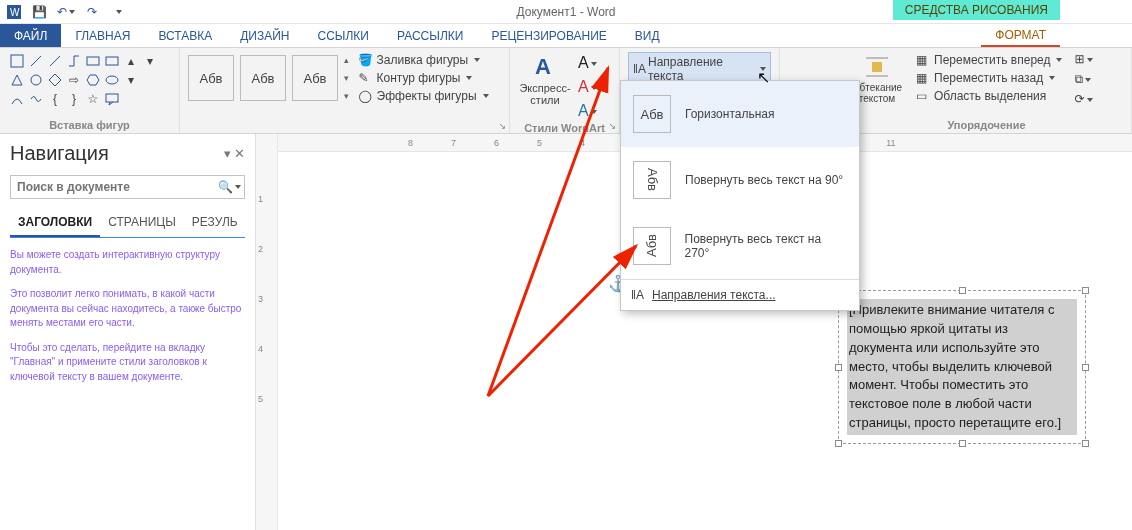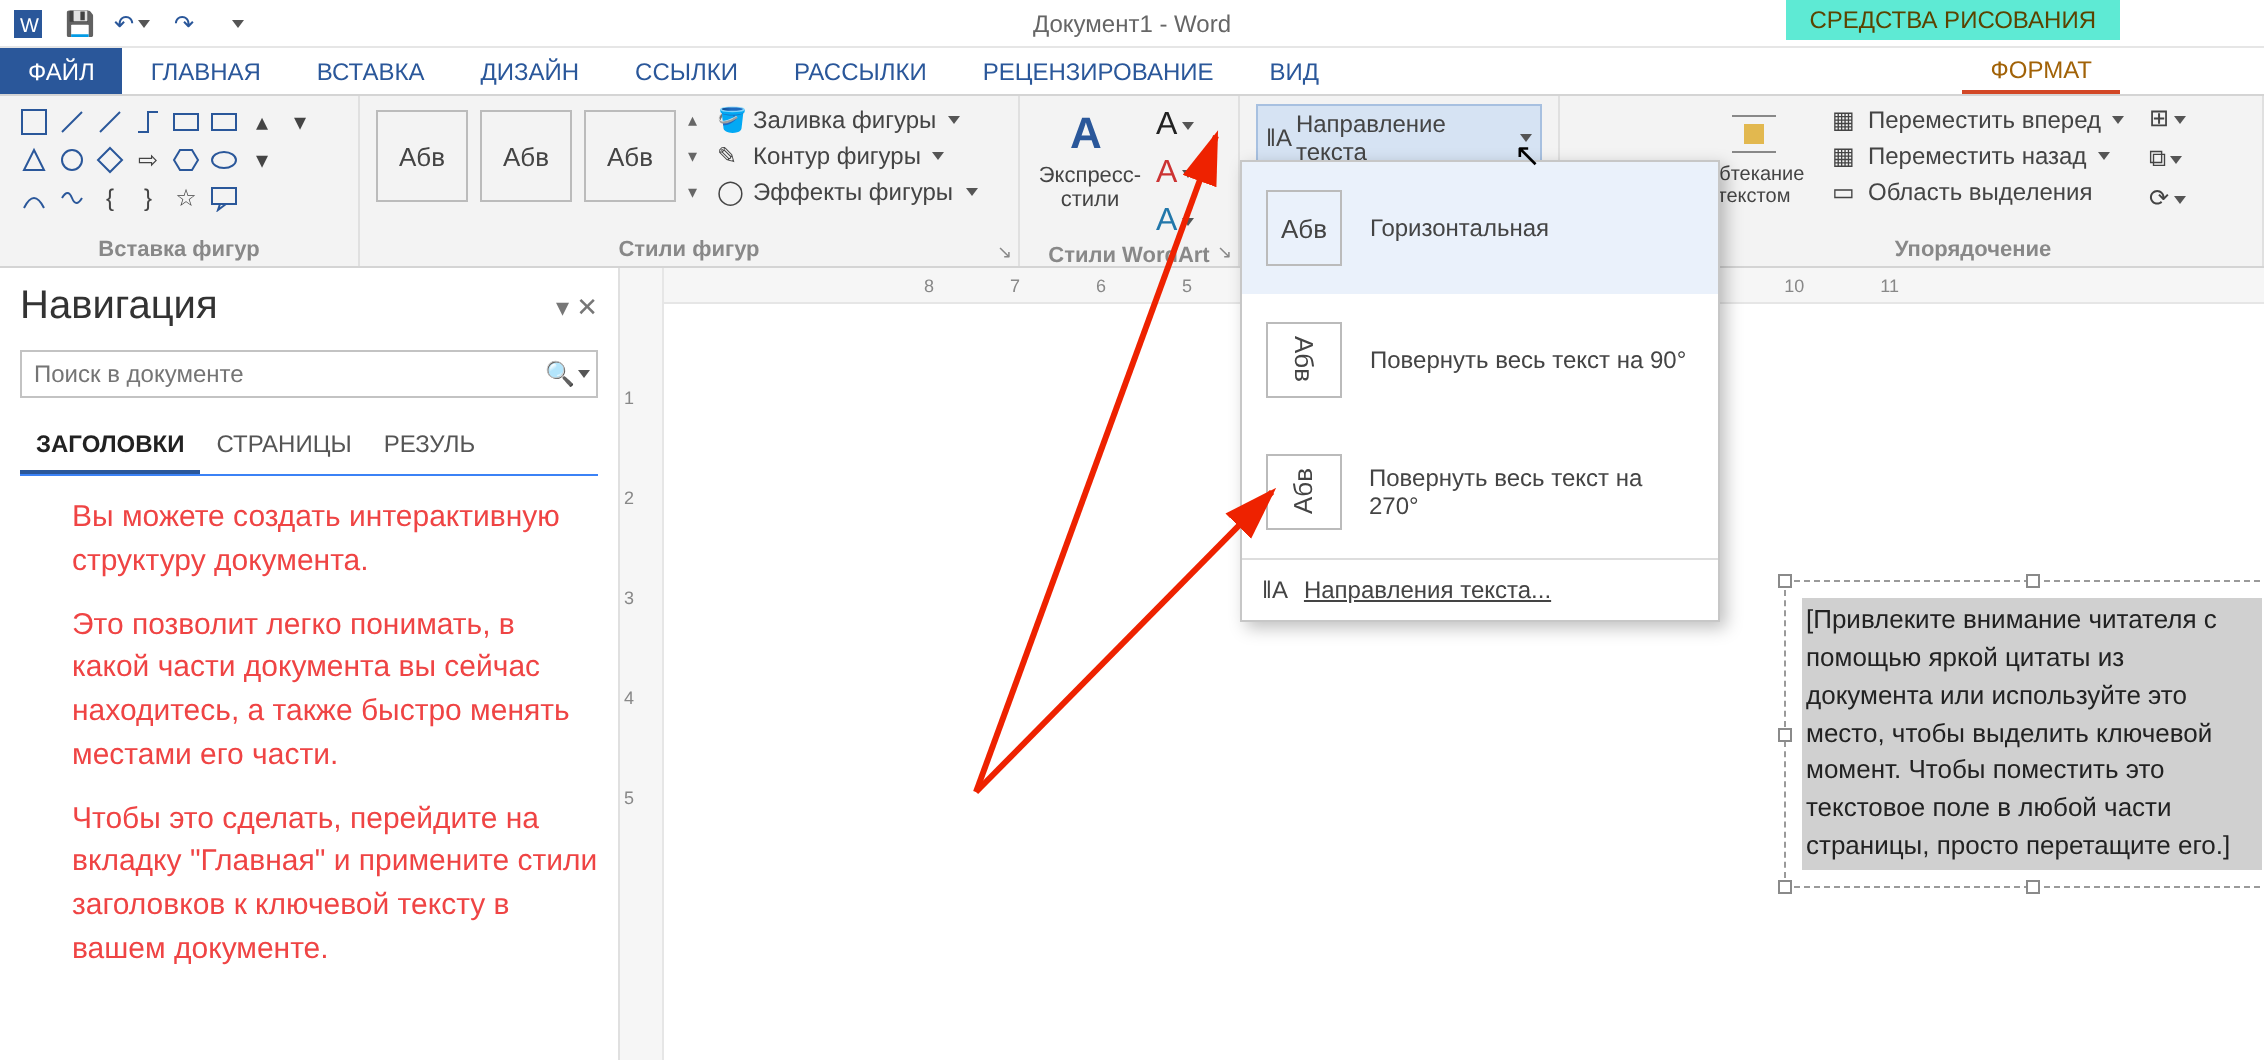--- a/index.html
+++ b/index.html
@@ -28,30 +28,30 @@
 .text-dir-btn{border:1px solid #a7c0e0;background:#d6e3f3;padding:2px 4px;display:flex;align-items:center;gap:2px;font-size:12px;}
 
 .dropdown{position:absolute;left:620px;top:80px;width:240px;background:#fff;border:1px solid #c7c7c7;box-shadow:3px 3px 8px rgba(0,0,0,0.25);z-index:50;}
 .dd-item{display:flex;align-items:center;gap:14px;padding:14px 12px;cursor:pointer;}
 .dd-item.selected{background:#eaf1fb;}
 .dd-icon{width:38px;height:38px;border:1px solid #bbb;display:flex;align-items:center;justify-content:center;font-size:13px;}
 .dd-sep{height:1px;background:#ddd;margin:0;}
 .dd-footer{padding:8px 10px;display:flex;align-items:center;gap:8px;cursor:pointer;font-size:12px;}
 
 .workspace{display:flex;height:calc(530px - 24px - 24px - 86px);}
-.navpane{width:310px;border-right:1px solid #e0e0e0;padding:8px 10px;display:flex;flex-direction:column;gap:10px;overflow:hidden;}
+.navpane{width:256px;border-right:1px solid #e0e0e0;padding:8px 10px;display:flex;flex-direction:column;gap:10px;overflow:hidden;}
 .nav-title{font-size:20px;color:#333;display:flex;align-items:center;justify-content:space-between;}
 .nav-close{font-size:13px;color:#777;}
 .nav-search{display:flex;border:1px solid #c3c3c3;height:24px;}
-.nav-search input{flex:1;border:none;padding:0 6px;font-size:12px;outline:none;}
+.nav-search input{flex:1;border:none;padding:0 6px;font-size:12px;outline:none;font-weight:bold;}
 .nav-search .sbtn{width:28px;display:flex;align-items:center;justify-content:center;color:#2a579a;}
 .nav-tabs{display:flex;border-bottom:1px solid #3b82f6;font-size:12px;}
 .nav-tab{padding:6px 8px;cursor:pointer;color:#555;}
 .nav-tab.active{font-weight:bold;border-bottom:2px solid #2a579a;color:#222;}
-.nav-body p{font-size:15px;color:#ef4444;line-height:1.45;margin-bottom:10px;margin-left:26px;}
+.nav-body p{font-size:10px;color:#8b5cf6;line-height:1.45;margin-bottom:10px;}
 .ruler-v{width:22px;background:#f6f6f6;border-right:1px solid #e6e6e6;position:relative;}
 .ruler-v .tick{position:absolute;left:2px;font-size:9px;color:#888;}
 .docarea{flex:1;position:relative;background:#fff;}
 .ruler-h{height:18px;border-bottom:1px solid #e6e6e6;background:#f6f6f6;font-size:9px;color:#888;display:flex;align-items:center;padding-left:130px;gap:38px;}
 .page{position:absolute;left:130px;top:30px;width:700px;height:400px;background:#fff;}
 .anchor{position:absolute;left:200px;top:110px;color:#7e9bc9;font-size:16px;}
 .textbox{position:absolute;left:430px;top:126px;width:248px;border:1px dashed #9a9a9a;padding:8px;background:#fff;}
 .textbox .hl{position:absolute;width:7px;height:7px;background:#fff;border:1px solid #8a8a8a;}
 .txcontent{background:#d0d0d0;color:#222;font-size:13px;line-height:1.45;padding:2px;}
 
@@ -206,21 +206,20 @@
             <span>Контур фигуры</span>
             <span class="tri"></span>
           </div>
         <div class="cmd">
             <span class="ic">◯</span>
             <span>Эффекты фигуры</span>
             <span class="tri"></span>
           </div>
       </div>
     </div>
-    <div class="group-label">Стили фигур</div>
     <span class="dlg-launcher">↘</span>
   </div>
 
   <div class="group" style="width:110px">
     <div class="wordart-group">
       <div class="big-btn">
         <svg width="28" height="28">
             <text x="4" y="22" font-size="22" fill="#2a579a" font-weight="bold">A</text>
           </svg>
         <span style="white-space:pre-line">Экспресс-

